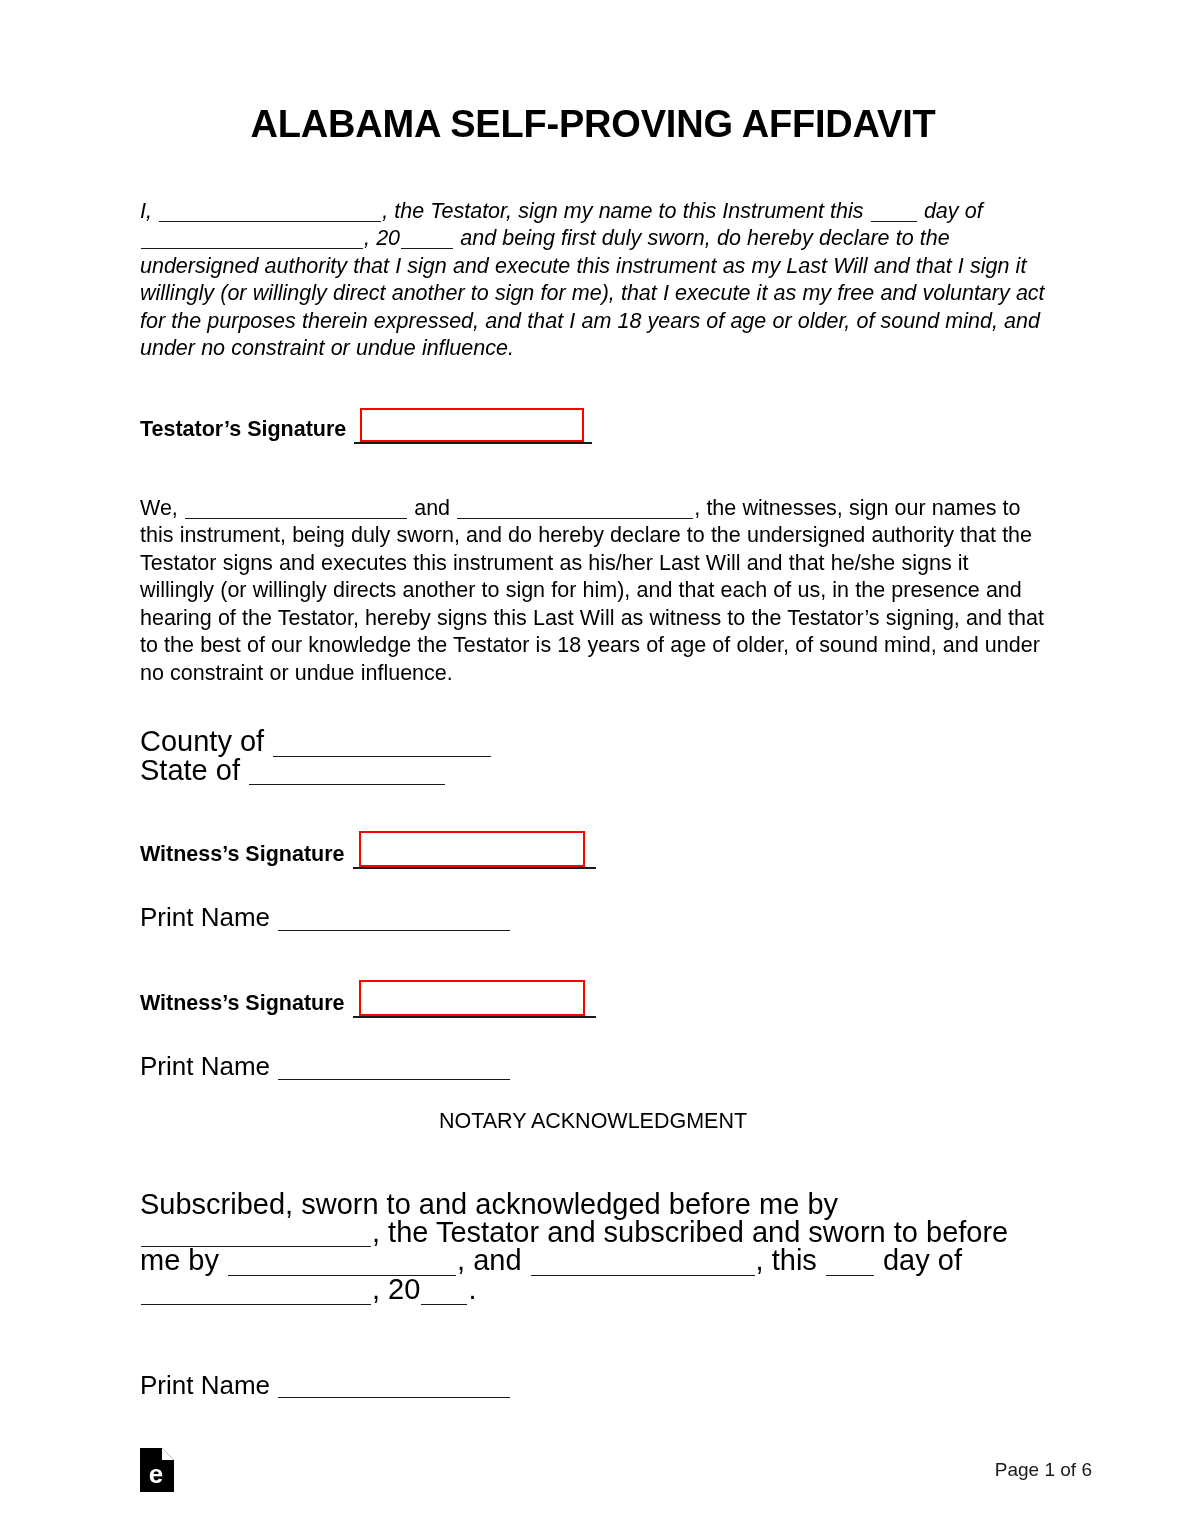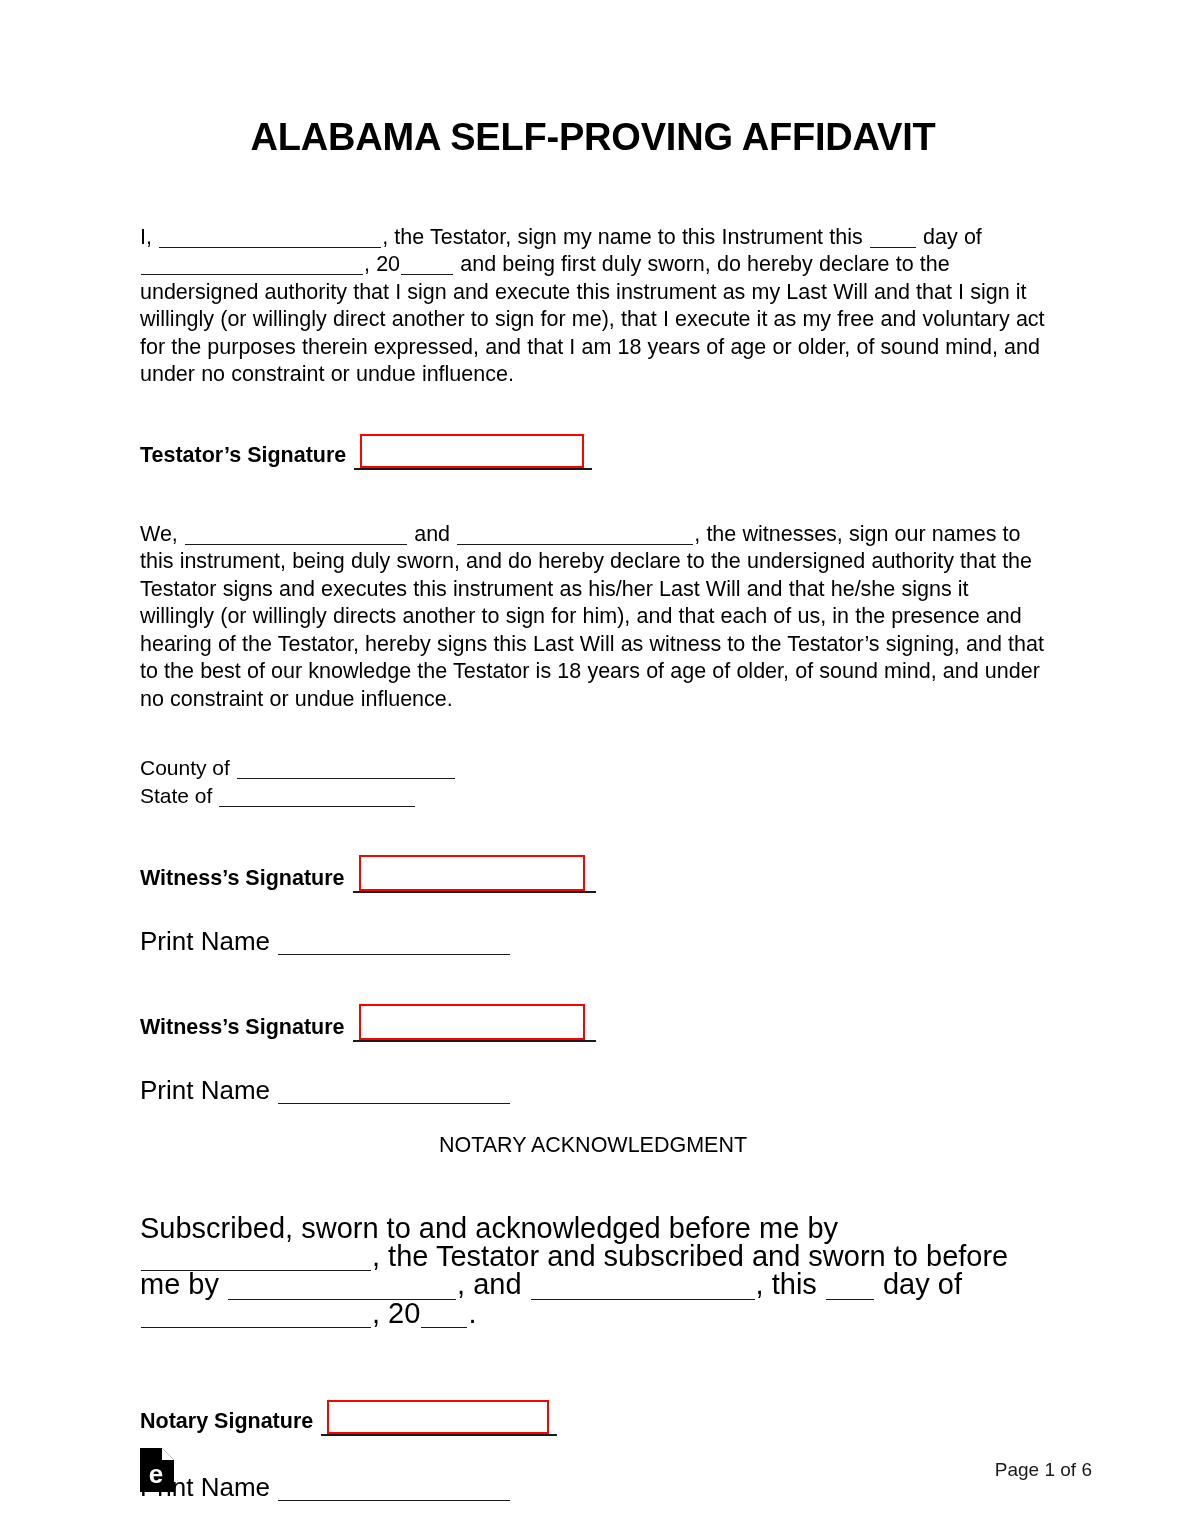--- a/index.html
+++ b/index.html
@@ -25,35 +25,35 @@
     top: 0;
     width: 906px;
   }
 
   
   .doc-title {
     font-size: 38px;
     font-weight: bold;
     text-align: center;
     letter-spacing: -0.2px;
-    margin: 13px;
+    margin: 0;
     padding-top: 104px;
     line-height: 1.1;
   }
 
   
   .para {
     font-size: 21.5px;
     line-height: 27.5px;
     text-align: left;
     margin: 0;
     word-spacing: 0.2px;
   }
 
-  .p1 { padding-top: 52px; }
+  .p1 { padding-top: 52px; font-style: italic; }
 
   .p2 { padding-top: 51px; }
 
   
   .blank {
     display: inline-block;
     border-bottom: 1.6px solid #1a1a1a;
     height: 0.95em;
     vertical-align: -0.18em;
     margin: 0 1px;
@@ -114,21 +114,21 @@
   .row-witness2 .sig-box { width: 226px; height: 36px; }
 
   
   .row-notary { padding-top: 47px; }
   .row-notary .sig-line { width: 236px; }
   .row-notary .sig-box  { width: 222px; height: 34px; }
 
   
   .county-block {
     padding-top: 41px;
-    font-size: 21px;
+    font-size: 29px;
     line-height: 27.5px;
   }
 
   
   .print-name {
     font-size: 26px;
     line-height: 27px;
   }
   .pn-w1 { padding-top: 35px; }
   .pn-w2 { padding-top: 35px; }
@@ -213,26 +213,20 @@
       <span class="sig-line">
         <span class="sig-box"></span>
       </span>
     </div>
     <div class="print-name pn-w2"><span>Print Name </span><span class="blank blank-print"></span></div>
 
     <div class="notary-heading">NOTARY ACKNOWLEDGMENT</div>
 
     <p class="notary-para"><span>Subscribed, sworn to and acknowledged before me by </span><span class="blank blank-not"></span><span>, the Testator and subscribed and sworn to before me by </span><span class="blank blank-not2"></span><span>, and </span><span class="blank blank-not3"></span><span>, this </span><span class="blank blank-notday"></span><span> day of </span><span class="blank blank-not4"></span><span>, 20</span><span class="blank blank-notyr"></span><span>.</span></p>
 
-    <div class="sig-row row-notary">
-      <span class="sig-label">Notary Signature</span>
-      <span class="sig-line">
-        <span class="sig-box"></span>
-      </span>
-    </div>
     <div class="print-name pn-nt"><span>Print Name </span><span class="blank blank-print"></span></div>
 
 
   </div>
 
   <div class="footer">
     <span>
       <svg class="eforms-logo" viewBox="0 0 34 44" xmlns="http://www.w3.org/2000/svg">
         <path d="M0 0 H22 L34 12 V44 H0 Z" fill="#000000"></path>
         <path d="M22 0 L34 12 H22 Z" fill="#ffffff"></path>

